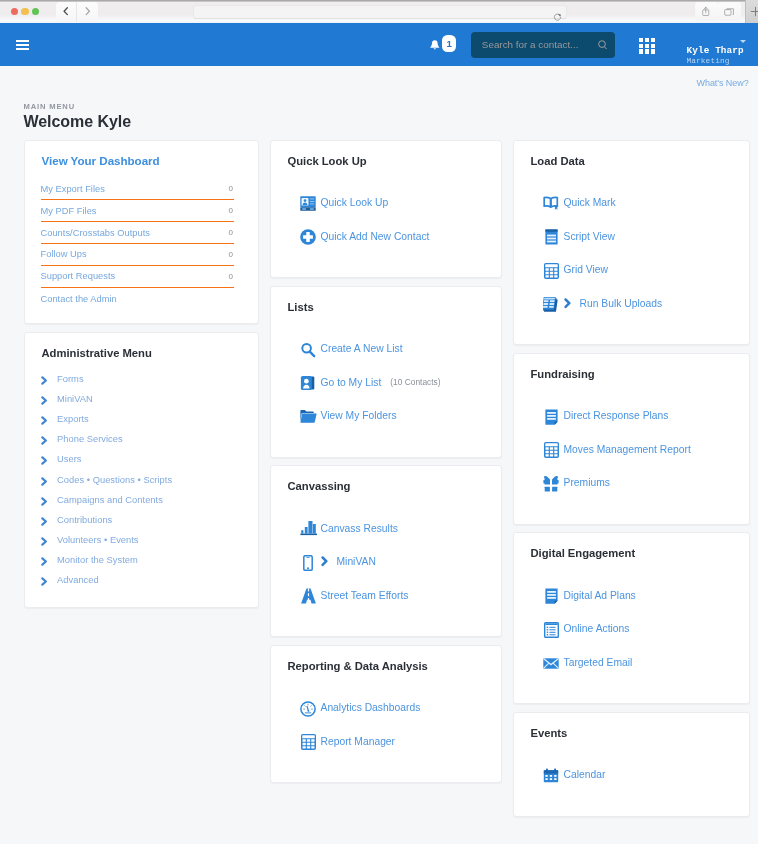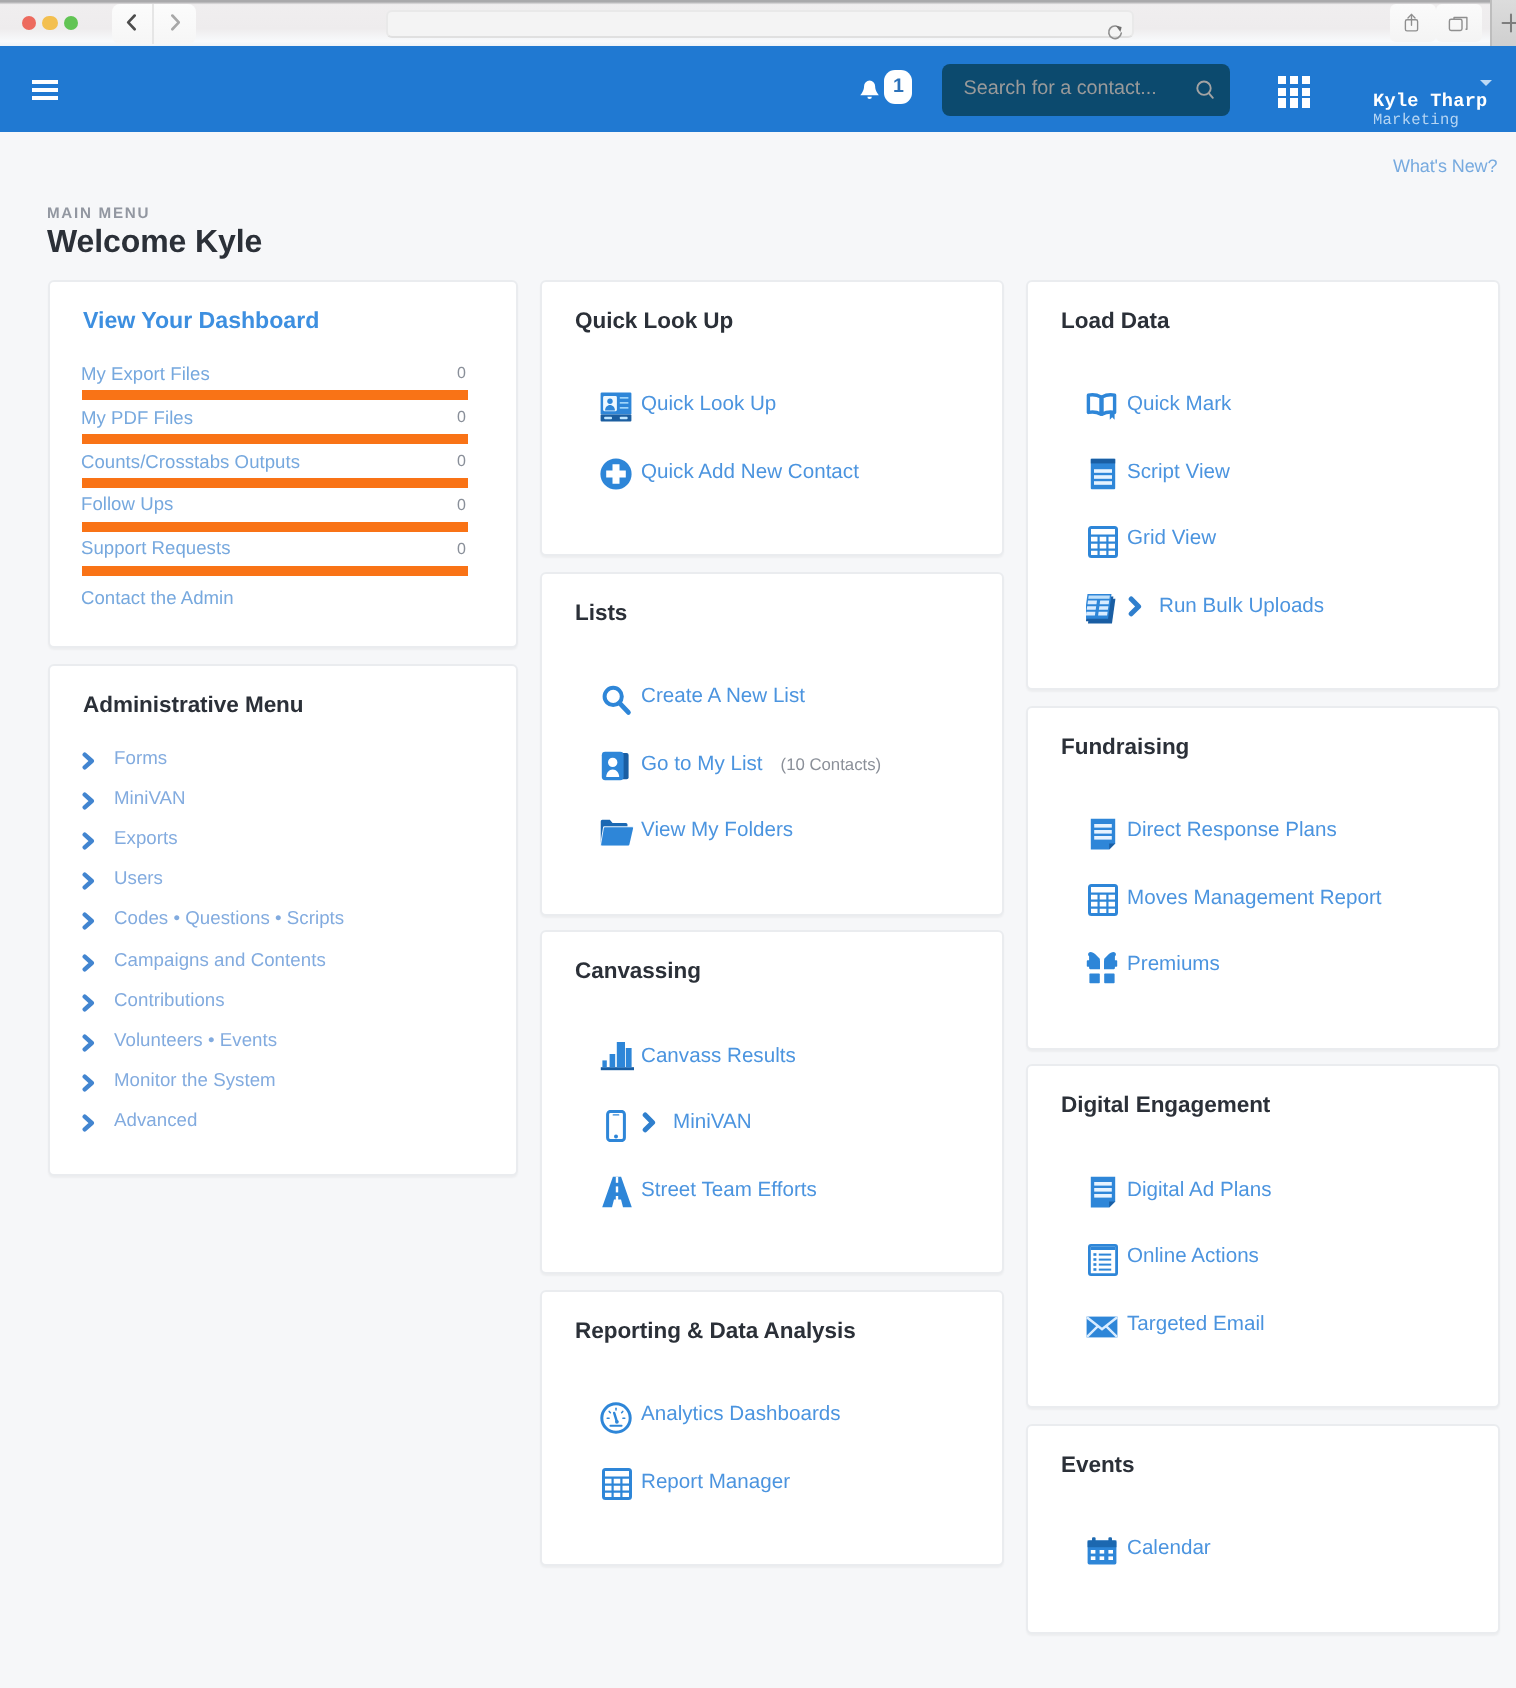--- a/index.html
+++ b/index.html
@@ -79,21 +79,21 @@
 
   .card { background:#fff; border:1px solid #eaecef; border-radius:3px;
           box-shadow:0 1px 1px rgba(0,0,0,0.04); }
   .card h3 { margin:0; padding:0 0 0 16.5px; font-size:11.25px; color:#2b3038;
              font-weight:bold; letter-spacing:-.02px; height:29.5px; line-height:41px; }
   .card h3.blue { color:#3d8fe0; font-size:11.6px; padding:0 0 0 16.5px; height:36px; line-height:40px; letter-spacing:-.02px; }
 
   
   .dashlist { padding:1.5px 24px 13.5px 15.5px; }
   .dashrow { display:flex; justify-content:space-between; align-items:center;
-             border-bottom:5px solid #f97316; height:21.85px; }
+             border-bottom:1px solid #f97316; height:21.85px; }
   .dashrow:last-child { border-bottom:none;text-align:right; }
   .dashrow a { font-size:9.3px; color:#76a8de; text-decoration:none; letter-spacing:.02px;}
   .dashrow .cnt { font-size:8px; color:#898f99; padding-right:1px; }
 
   
   .adminlist { padding:6.5px 0 17px 0; }
   .adminrow { display:flex; align-items:center; height:20.15px; padding-left:16px; }
   .adminrow .chev { width:16px; flex:none; display:flex; align-items:center; padding-top:3px; }
   .adminrow a { font-size:9.35px; color:#82abdf; text-decoration:none; letter-spacing:.02px;}
 
@@ -250,20 +250,28 @@
               </span>
               <a href="#">MiniVAN</a>
             </div>
             <div class="adminrow">
               <span class="chev">
                 <svg width="7" height="9" viewBox="0 0 7 9">
                   <path d="M1.35 1.35 4.9 4.5 1.35 7.65" fill="none" stroke="#4285d0" stroke-width="2.2" stroke-linecap="round" stroke-linejoin="round"></path>
                 </svg>
               </span>
               <a href="#">Exports</a>
+            </div>
+            <div class="adminrow">
+              <span class="chev">
+                <svg width="7" height="9" viewBox="0 0 7 9">
+                  <path d="M1.35 1.35 4.9 4.5 1.35 7.65" fill="none" stroke="#4285d0" stroke-width="2.2" stroke-linecap="round" stroke-linejoin="round"></path>
+                </svg>
+              </span>
+              <a href="#">Phone Services</a>
             </div>
             <div class="adminrow">
               <span class="chev">
                 <svg width="7" height="9" viewBox="0 0 7 9">
                   <path d="M1.35 1.35 4.9 4.5 1.35 7.65" fill="none" stroke="#4285d0" stroke-width="2.2" stroke-linecap="round" stroke-linejoin="round"></path>
                 </svg>
               </span>
               <a href="#">Users</a>
             </div>
             <div class="adminrow">

